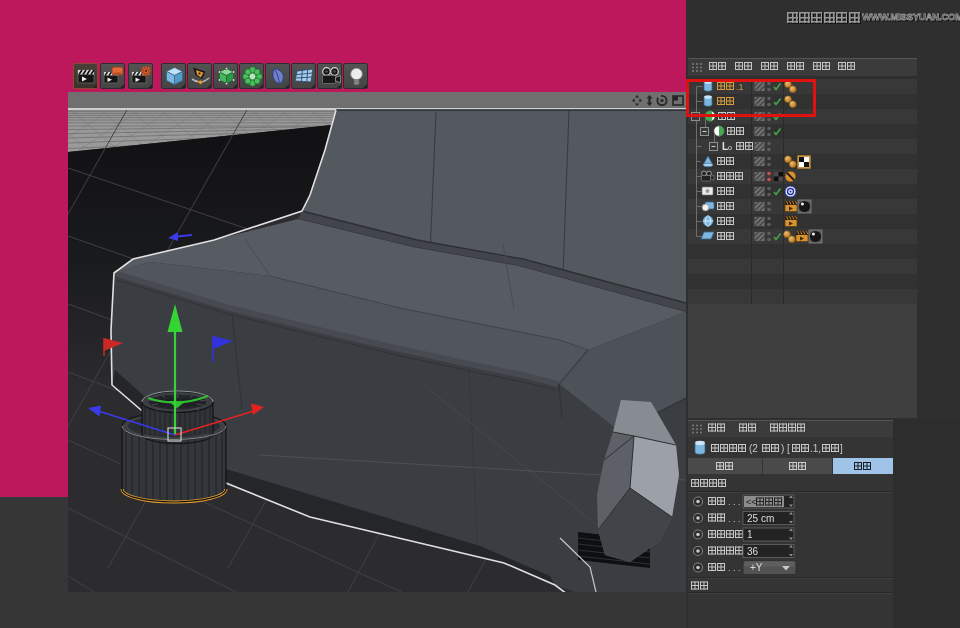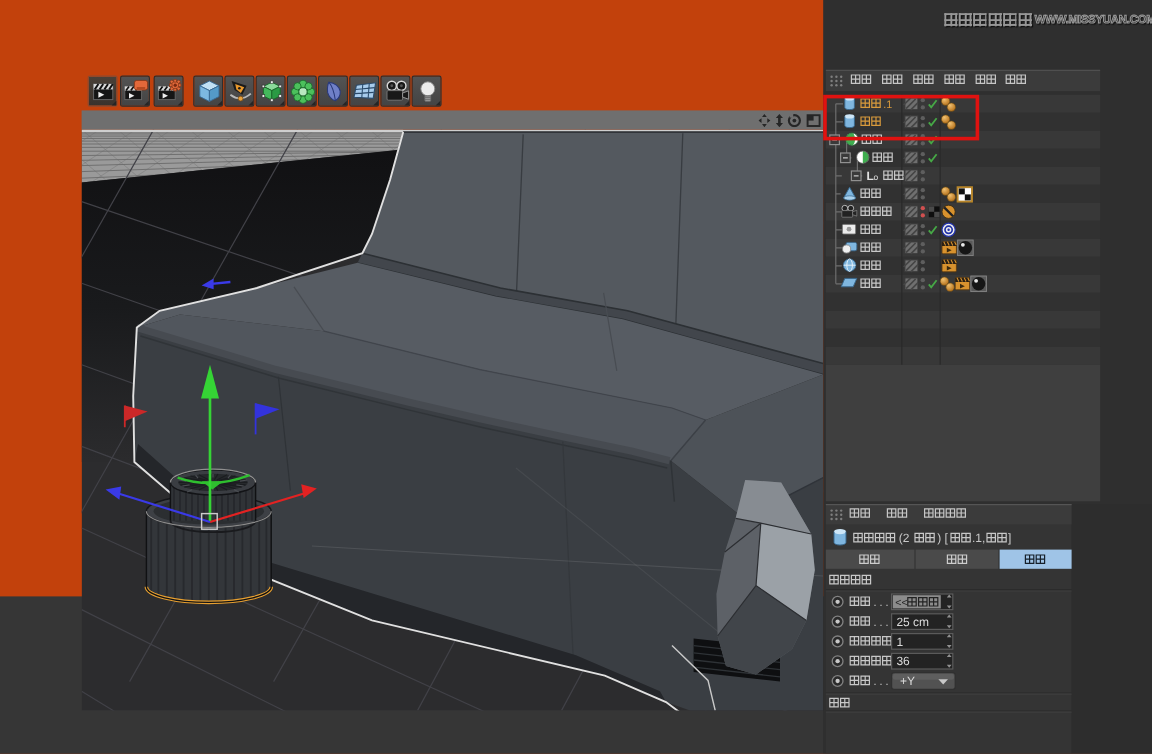--- a/index.html
+++ b/index.html
@@ -1,17 +1,17 @@
 <!DOCTYPE html>
 <html><head>
 <meta charset="utf-8">
 <style>
 *{margin:0;padding:0;box-sizing:border-box}
 html,body{width:960px;height:628px;overflow:hidden;background:#363636;font-family:"Liberation Sans",sans-serif}
-#app{position:relative;width:960px;height:497px;background:#c2410c}
+#app{position:relative;width:960px;height:497px;background:#be185d}
 .abs{position:absolute}
 .zw{display:inline-block;width:11px;height:11px;margin:0 0.7px;vertical-align:-2px;
 background:
  linear-gradient(currentColor,currentColor) 0 0/11px 1.6px no-repeat,
  linear-gradient(currentColor,currentColor) 0 4.5px/11px 1.6px no-repeat,
  linear-gradient(currentColor,currentColor) 0 9.4px/11px 1.6px no-repeat,
  linear-gradient(currentColor,currentColor) 0 0/1.6px 11px no-repeat,
  linear-gradient(currentColor,currentColor) 5px 0/1.6px 11px no-repeat,
  linear-gradient(currentColor,currentColor) 9.4px 0/1.6px 11px no-repeat;}
 .tbtn{position:absolute;top:63px;width:25px;height:26px;background:linear-gradient(#535353,#444);border:1px solid #2e2e2e;border-radius:2px}

